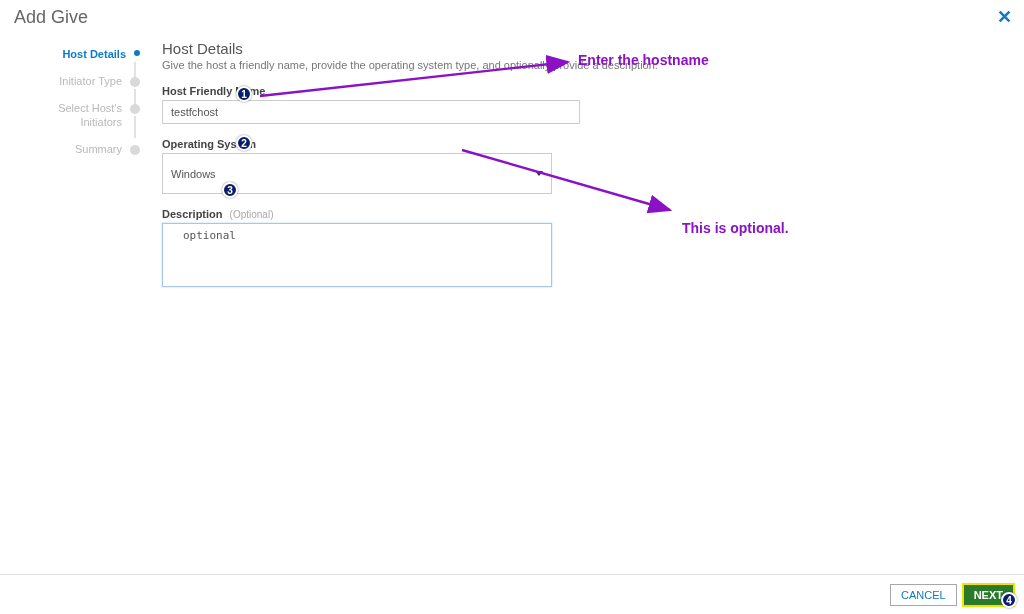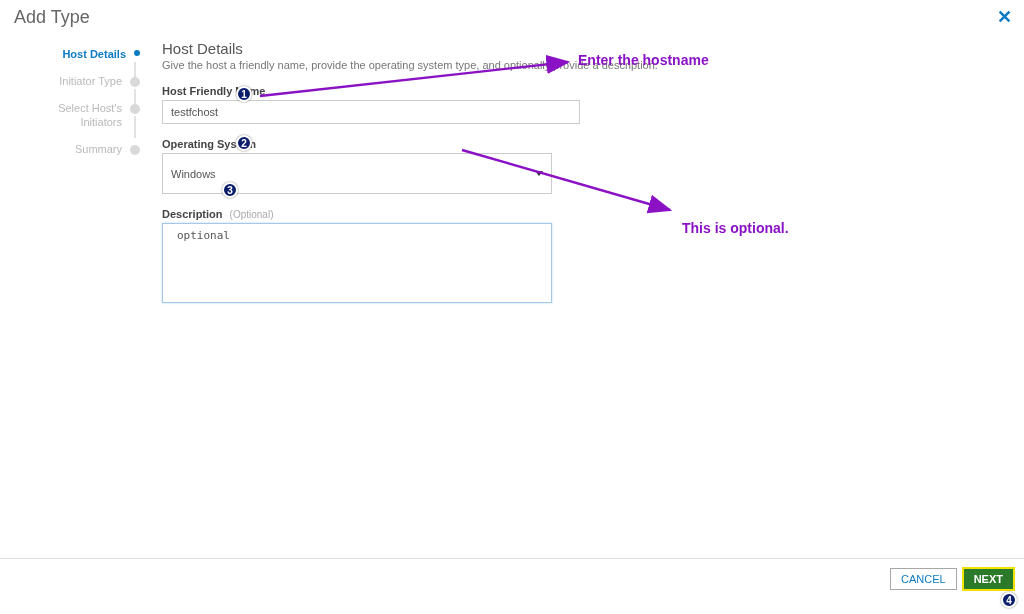--- a/index.html
+++ b/index.html
@@ -16,36 +16,36 @@
   .wstep.active .wstep-dot { background: #fff; border: 3px solid #0d7bc4; width: 6px; height: 6px; }
   .wstep-connector { position: absolute; right: 4px; top: 14px; width: 2px; height: 22px; background: #e2e2e2; }
   .form-area { flex: 1; padding: 8px 20px 0 22px; }
   .section-title { font-size: 15px; color: #555; margin-bottom: 2px; }
   .section-desc { font-size: 11px; color: #777; margin-bottom: 14px; }
   .field-label { font-size: 11px; font-weight: 600; color: #444; margin-bottom: 3px; display: block; }
   .field-hint { font-size: 10px; color: #aaa; font-weight: 400; margin-left: 4px; }
   .text-input { width: 418px; height: 24px; border: 1px solid #ccc; padding: 2px 8px; font-size: 11px; color: #555; }
   .select-wrap { width: 390px; height: 41px; border: 1px solid #ccc; padding: 2px 8px; font-size: 11px; color: #555; display: flex; align-items: center; justify-content: space-between; background: #fff; cursor: pointer; }
   .caret { width: 0; height: 0; border-left: 4px solid transparent; border-right: 4px solid transparent; border-top: 5px solid #333; }
-  .textarea-input { width: 390px; height: 80px; border: 1px solid #a7c7e7; padding: 5px 14px; font-size: 11px; color: #555; resize: none; outline: none; box-shadow: 0 0 2px rgba(13,123,196,0.3); }
+  .textarea-input { width: 390px; height: 64px; border: 1px solid #a7c7e7; padding: 5px 20px; font-size: 11px; color: #555; resize: none; outline: none; box-shadow: 0 0 2px rgba(13,123,196,0.3); }
   .field-block { margin-bottom: 14px; position: relative; }
-  .footer { position: absolute; bottom: 16px; left: 0; right: 0; height: 40px; border-top: 1px solid #e0e0e0; display: flex; align-items: center; justify-content: flex-end; padding-right: 10px; gap: 6px; }
+  .footer { position: absolute; bottom: 0; left: 0; right: 0; height: 40px; border-top: 1px solid #e0e0e0; display: flex; align-items: center; justify-content: flex-end; padding-right: 10px; gap: 6px; }
   .btn { height: 22px; padding: 0 10px; font-size: 11px; border: 1px solid; cursor: pointer; display: inline-flex; align-items: center; }
   .btn-cancel { background: #fff; color: #0d7bc4; border-color: #a7a7a7; }
   .btn-next { background: #2a7a2a; color: #fff; border-color: #1f5f1f; font-weight: 600; outline: 2px solid #f2e200; outline-offset: -1px; }
   
   .annot-badge { position: absolute; width: 16px; height: 16px; border-radius: 50%; background: #0b1e6b; border: 2px solid #fff; color: #fff; font-size: 10px; font-weight: bold; display: flex; align-items: center; justify-content: center; box-shadow: 0 0 2px rgba(0,0,0,.5); z-index: 30; }
   .annot-text { position: absolute; color: #8a12c4; font-weight: 700; font-size: 14px; z-index: 30; }
   svg.overlay { position: absolute; top: 0; left: 0; width: 1024px; height: 614px; pointer-events: none; z-index: 20; }
 </style>
 </head>
 <body>
 
 <div class="dialog-header">
-  <div class="dialog-title">Add Type</div>
+  <div class="dialog-title">Add Give</div>
   <div class="close-x">✕</div>
 </div>
 
 <div class="content">
   <div class="wizard-steps">
     <div class="wstep active">
       <span class="wstep-label">Host Details</span>
       <span class="wstep-dot"></span>
       <span class="wstep-connector"></span>
     </div>

